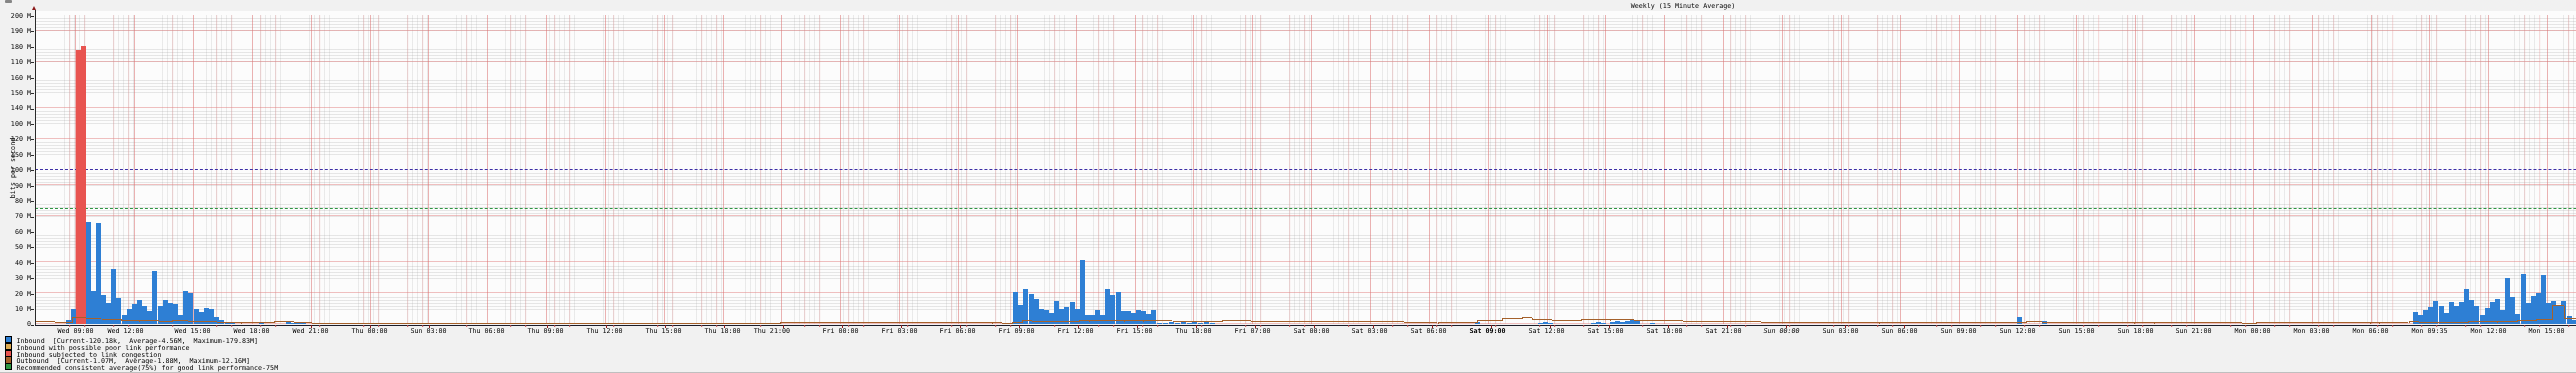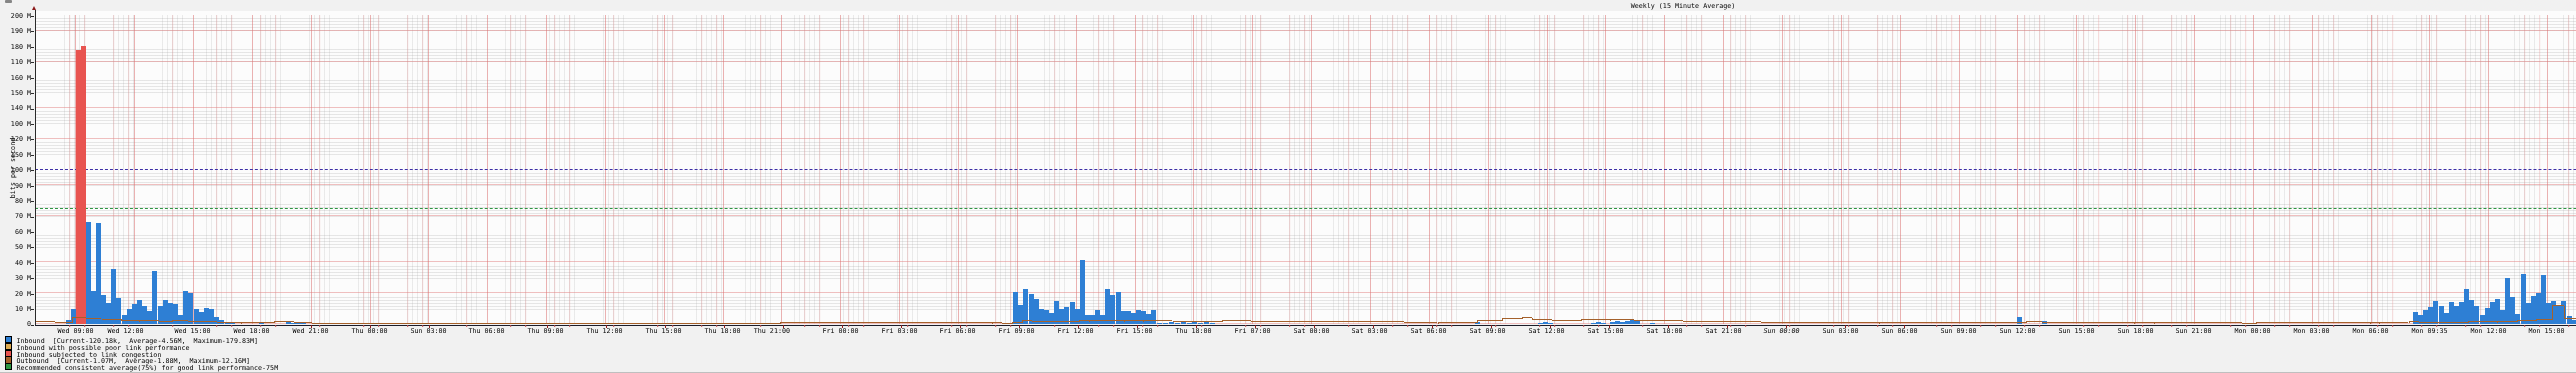--- a/index.html
+++ b/index.html
@@ -400,21 +400,21 @@
       <div class="x-tick-label" style="left: 875px;">Fri 03:00</div>
       <div class="x-tick-label" style="left: 933px;">Fri 06:00</div>
       <div class="x-tick-label" style="left: 992px;">Fri 09:00</div>
       <div class="x-tick-label" style="left: 1051px;">Fri 12:00</div>
       <div class="x-tick-label" style="left: 1110px;">Fri 15:00</div>
       <div class="x-tick-label" style="left: 1169px;">Thu 18:00</div>
       <div class="x-tick-label" style="left: 1228px;">Fri 07:00</div>
       <div class="x-tick-label" style="left: 1287px;">Sat 00:00</div>
       <div class="x-tick-label" style="left: 1345px;">Sat 03:00</div>
       <div class="x-tick-label" style="left: 1404px;">Sat 06:00</div>
-      <div class="x-tick-label" style="left: 1463px;">Sat 09:00</div>
+      <div class="x-tick-label" style="left: 1463px; font-weight: bold;">Sat 09:00</div>
       <div class="x-tick-label" style="left: 1522px;">Sat 12:00</div>
       <div class="x-tick-label" style="left: 1581px;">Sat 15:00</div>
       <div class="x-tick-label" style="left: 1640px;">Sat 18:00</div>
       <div class="x-tick-label" style="left: 1699px;">Sat 21:00</div>
       <div class="x-tick-label" style="left: 1757px; font-style: italic;">Sun 00:00</div>
       <div class="x-tick-label" style="left: 1816px;">Sun 03:00</div>
       <div class="x-tick-label" style="left: 1875px;">Sun 06:00</div>
       <div class="x-tick-label" style="left: 1934px;">Sun 09:00</div>
       <div class="x-tick-label" style="left: 1993px;">Sun 12:00</div>
       <div class="x-tick-label" style="left: 2052px;">Sun 15:00</div>

